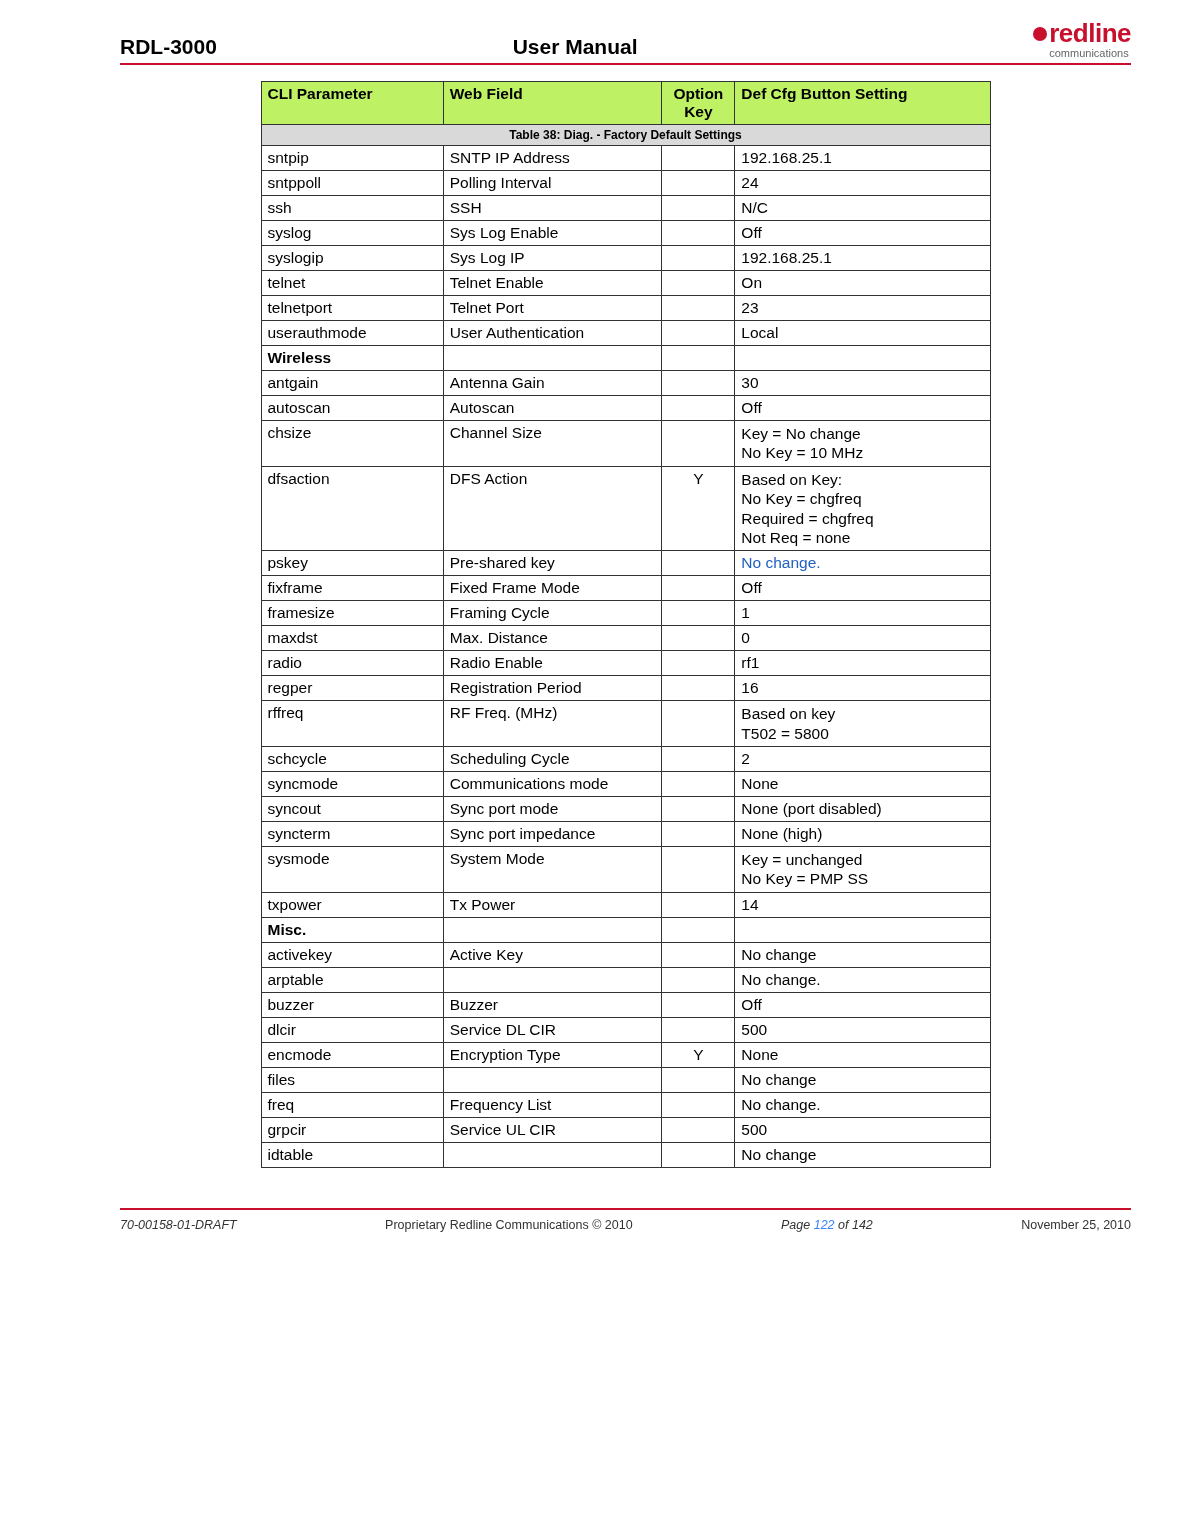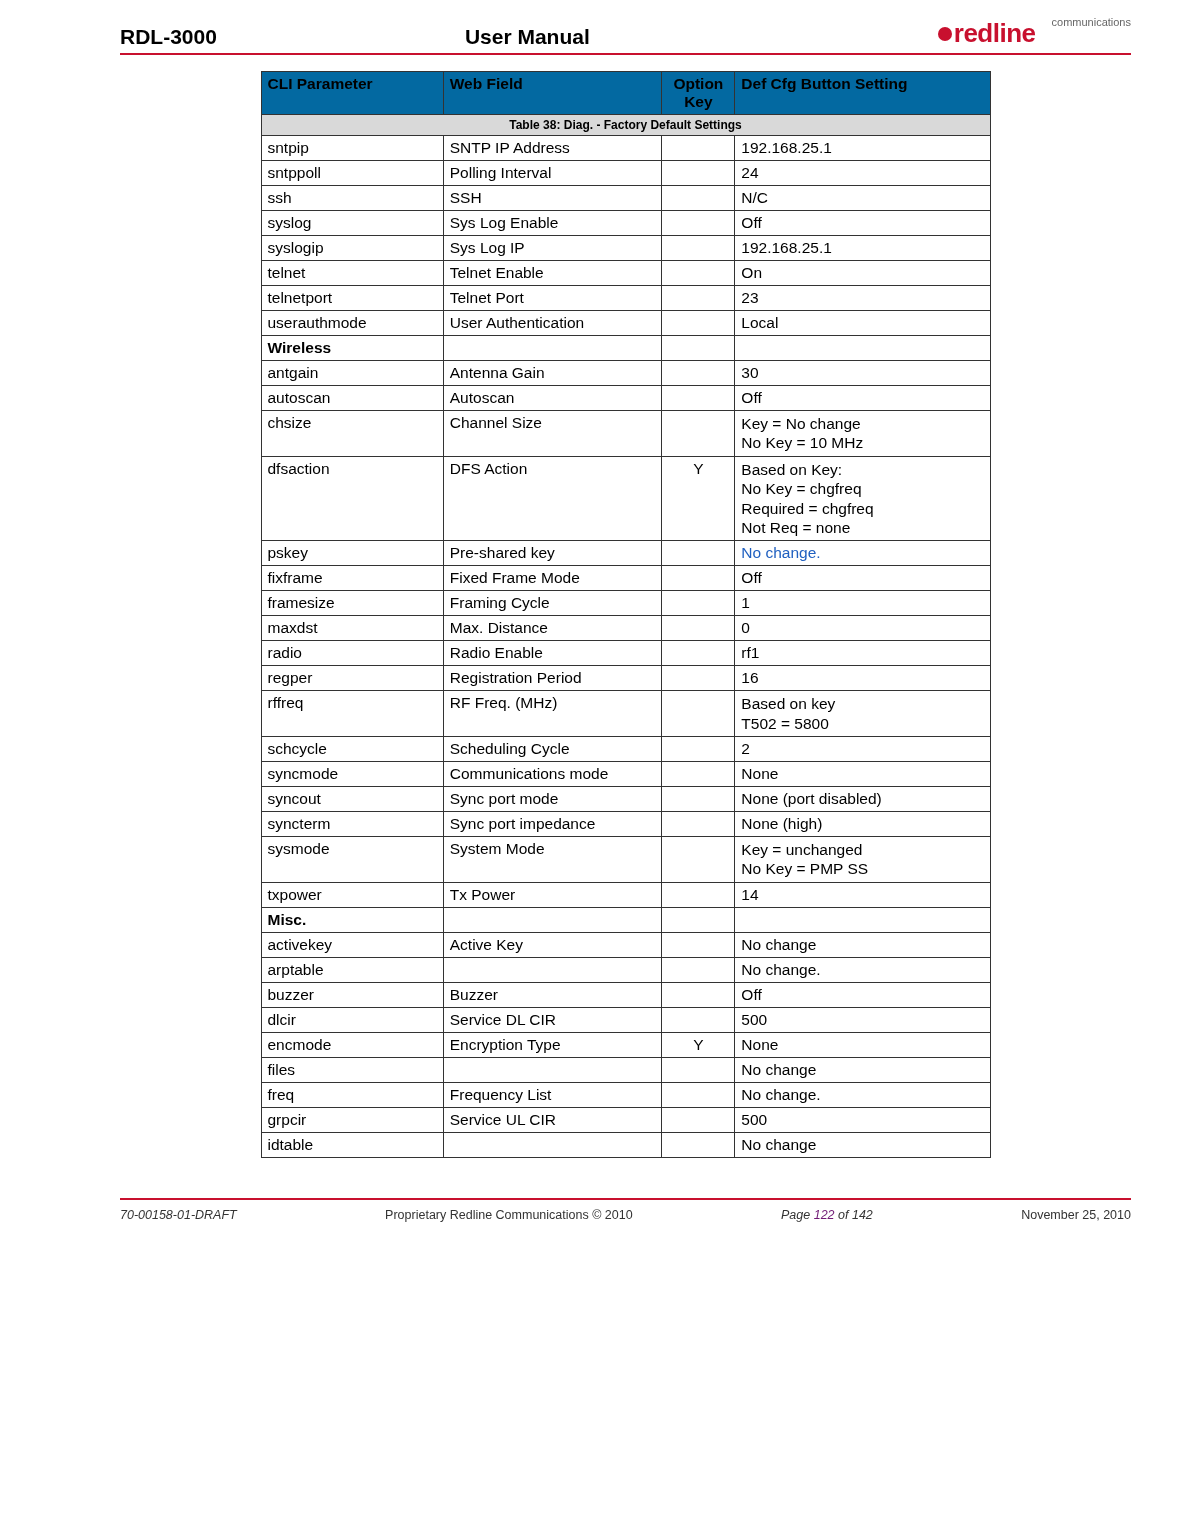--- a/index.html
+++ b/index.html
@@ -25,20 +25,21 @@
   }
   .header-center {
     font-weight: bold;
     font-size: 21px;
     flex: 1;
     text-align: center;
     padding-right: 100px;
   }
   .logo {
     display: flex;
+    flex-direction: column;
     align-items: flex-start;
   }
   .logo-main {
     display: flex;
     align-items: center;
     gap: 2px;
   }
   .logo-dot {
     width: 14px;
     height: 14px;
@@ -81,21 +82,21 @@
     text-align: left;
     vertical-align: top;
   }
   table.data .title-row td {
     background: #d9d9d9;
     font-weight: bold;
     text-align: center;
     font-size: 12px;
   }
   table.data thead th {
-    background: #0369a1;
+    background: #bef264;
     font-weight: bold;
   }
   table.data th.option-key {
     text-align: center;
   }
   table.data td.opt {
     text-align: center;
   }
   .section-bold {
     font-weight: bold;
@@ -112,21 +113,21 @@
     font-size: 12.5px;
     color: #333;
   }
   .footer .draft {
     font-style: italic;
   }
   .footer .page-num {
     font-style: italic;
   }
   .footer .page-num .red {
-    color: #701a75;
+    color: #3b82f6;
   }
   .footer .copy {
   }
 </style>
 </head>
 <body>
 
 <div class="page">
   <div class="header">
     <div class="header-left">RDL-3000</div>

